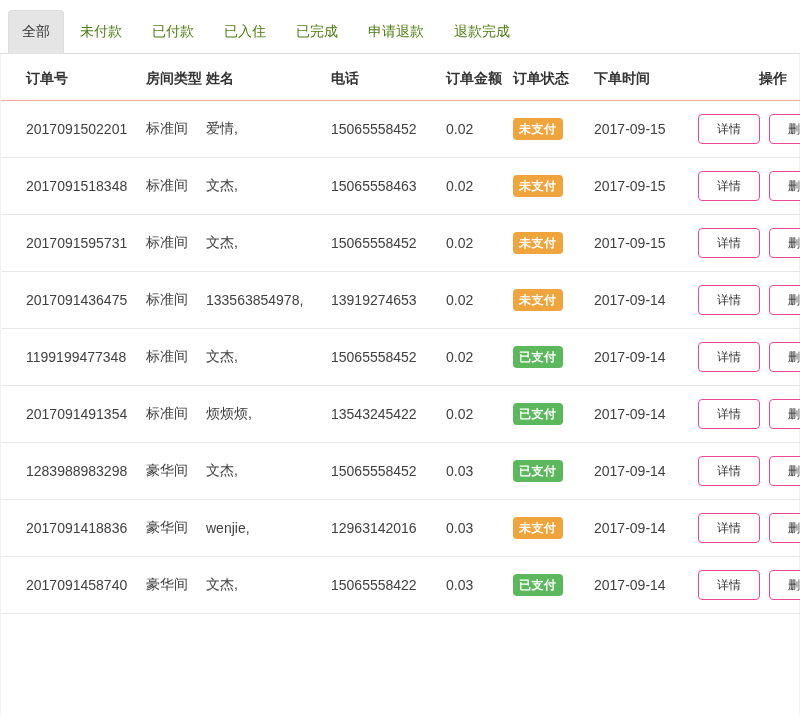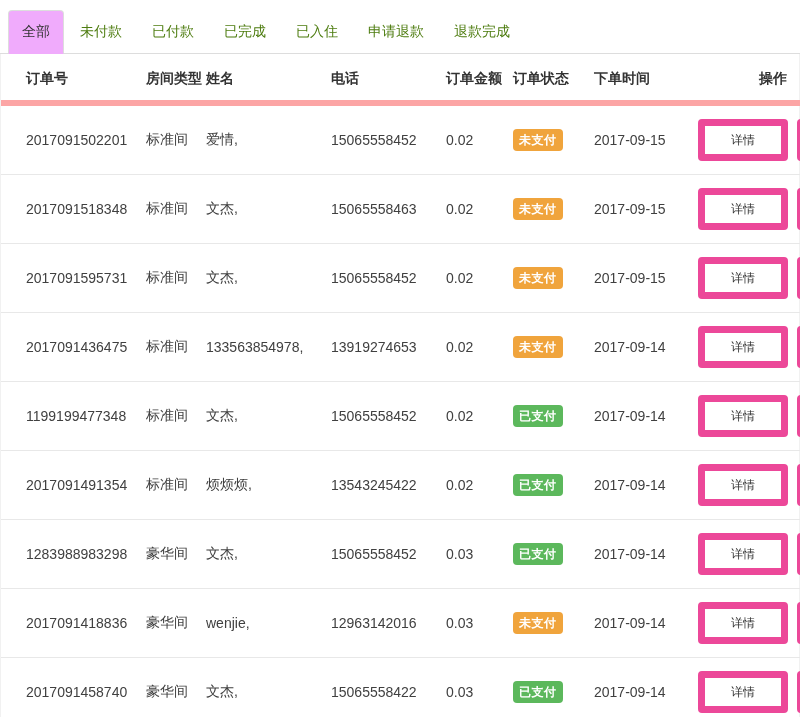--- a/index.html
+++ b/index.html
@@ -26,21 +26,21 @@
     padding: 12px 13px;
     margin-bottom: -1px;
     margin-right: 2px;
     border: 1px solid transparent;
     border-radius: 4px 4px 0 0;
     color: #4d7c0f;
     cursor: pointer;
     white-space: nowrap;
   }
   .tab.active {
-    background: #f0abfc;
+    background: #e5e5e5;
     border-color: #ddd #ddd transparent #ddd;
     color: #333;
   }
 
   
   .panel {
     border-left: 1px solid #f1f1f1;
     border-right: 1px solid #f1f1f1;
     min-height: 660px;
   }
@@ -58,21 +58,21 @@
   col.c-amount{ width: 67px;  }
   col.c-status{ width: 81px;  }
   col.c-date  { width: 104px; }
   col.c-actions{ width: 103px; }
 
   th {
     text-align: left;
     font-weight: bold;
     color: #333;
     padding: 16px 0 12px 0;
-    border-bottom: 6px solid #fca5a5;
+    border-bottom: 1px solid #fca5a5;
     white-space: nowrap;
   }
   td {
     padding: 13px 0;
     border-bottom: 1px solid #e8e8e8;
     white-space: nowrap;
     overflow: hidden;
   }
   th:first-child, td:first-child { padding-left: 25px; }
   th.col-actions, td.cell-actions { text-align: right; padding-right: 14px; }
@@ -86,40 +86,40 @@
     line-height: 1;
     padding: 5px 6px;
     border-radius: 4px;
     letter-spacing: 0.5px;
   }
 
   
   .btn {
     display: inline-block;
     background: #fff;
-    border: 7px solid #ec4899;
+    border: 1px solid #ec4899;
     border-radius: 4px;
     color: #333;
     font-size: 12px;
     line-height: 1;
-    padding: 8px 26px;
+    padding: 8px 18px;
     cursor: pointer;
     font-family: inherit;
   }
   .btn + .btn { margin-left: 9px; }
 </style>
 </head>
 <body>
 
 <ul class="tabs">
     <li class="tab active">全部</li>
     <li class="tab">未付款</li>
     <li class="tab">已付款</li>
+    <li class="tab">已入住</li>
     <li class="tab">已完成</li>
-    <li class="tab">已入住</li>
     <li class="tab">申请退款</li>
     <li class="tab">退款完成</li>
   </ul>
 
 <div class="panel">
   <table>
     <colgroup>
       <col class="c-order">
         <col class="c-room">
         <col class="c-name">

